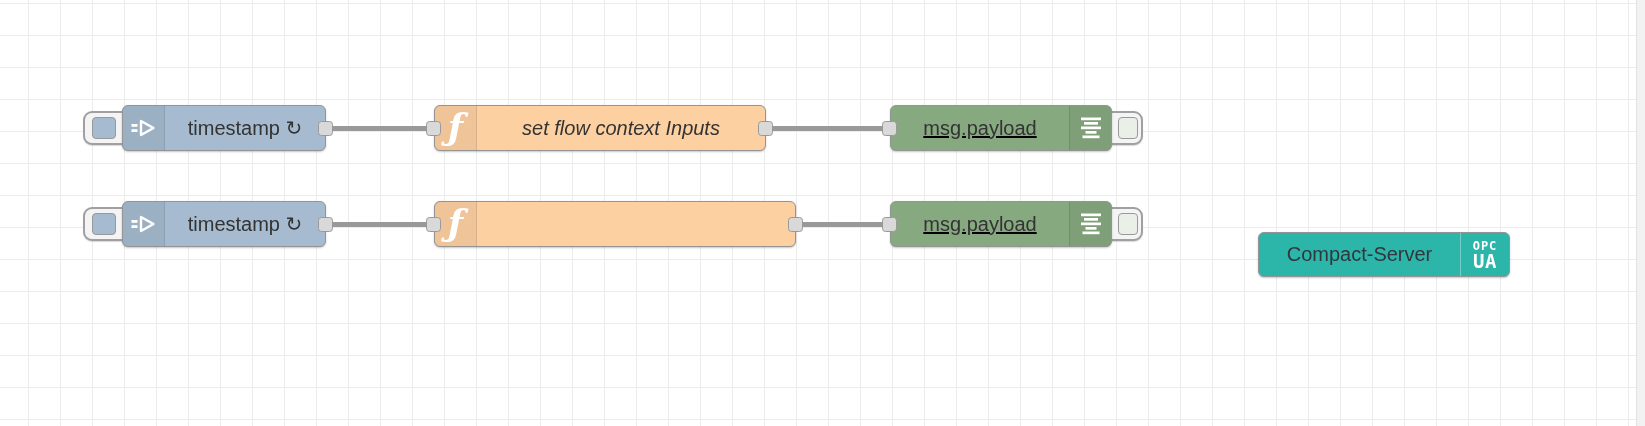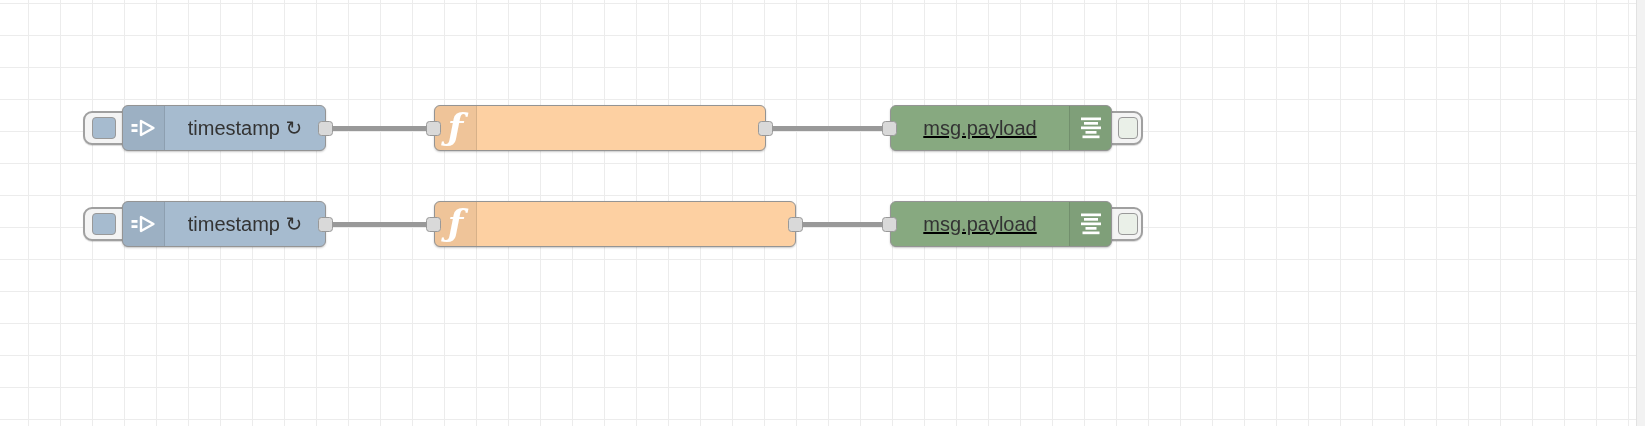--- a/index.html
+++ b/index.html
@@ -95,20 +95,21 @@
     </div>
     <div class="node-label">timestamp ↻</div>
   </div>
   <div class="port" style="left:318px;top:121px"></div>
 
   <div class="port" style="left:426px;top:121px"></div>
   <div class="node function" style="left:434px;top:105px;width:332px">
     <div class="icon-region icon-left">
       <span class="fn-glyph">ƒ</span>
     </div>
+    <div class="node-label">set flow context Inputs</div>
   </div>
   <div class="port" style="left:758px;top:121px"></div>
 
   <div class="port" style="left:882px;top:121px"></div>
   <div class="btn-outer" style="left:1095px;top:111px">
     <div class="btn-inner debug-inner"></div>
   </div>
   <div class="node debug" style="left:890px;top:105px;width:222px">
     <div class="node-label">msg.payload</div>
     <div class="icon-region icon-right">
@@ -155,14 +156,21 @@
       <svg width="22" height="22" viewBox="0 0 22 22">
         <rect x="1" y="0.5" width="20" height="2.7" fill="#ffffff"></rect>
         <rect x="4" y="5" width="14" height="2.7" fill="#ffffff"></rect>
         <rect x="1" y="9.5" width="20" height="2.7" fill="#ffffff"></rect>
         <rect x="5.5" y="14" width="11" height="2.7" fill="#ffffff"></rect>
         <rect x="2.5" y="18.5" width="17" height="2.7" fill="#ffffff"></rect>
       </svg>
     </div>
   </div>
 
+  <div class="node server" style="left:1258px;top:232px;width:252px;height:45px">
+    <div class="node-label">Compact-Server</div>
+    <div class="badge-region">
+      <span class="badge-top">OPC</span>
+      <span class="badge-bottom">UA</span>
+    </div>
+  </div>
 
 </div>
 
 </body></html>

